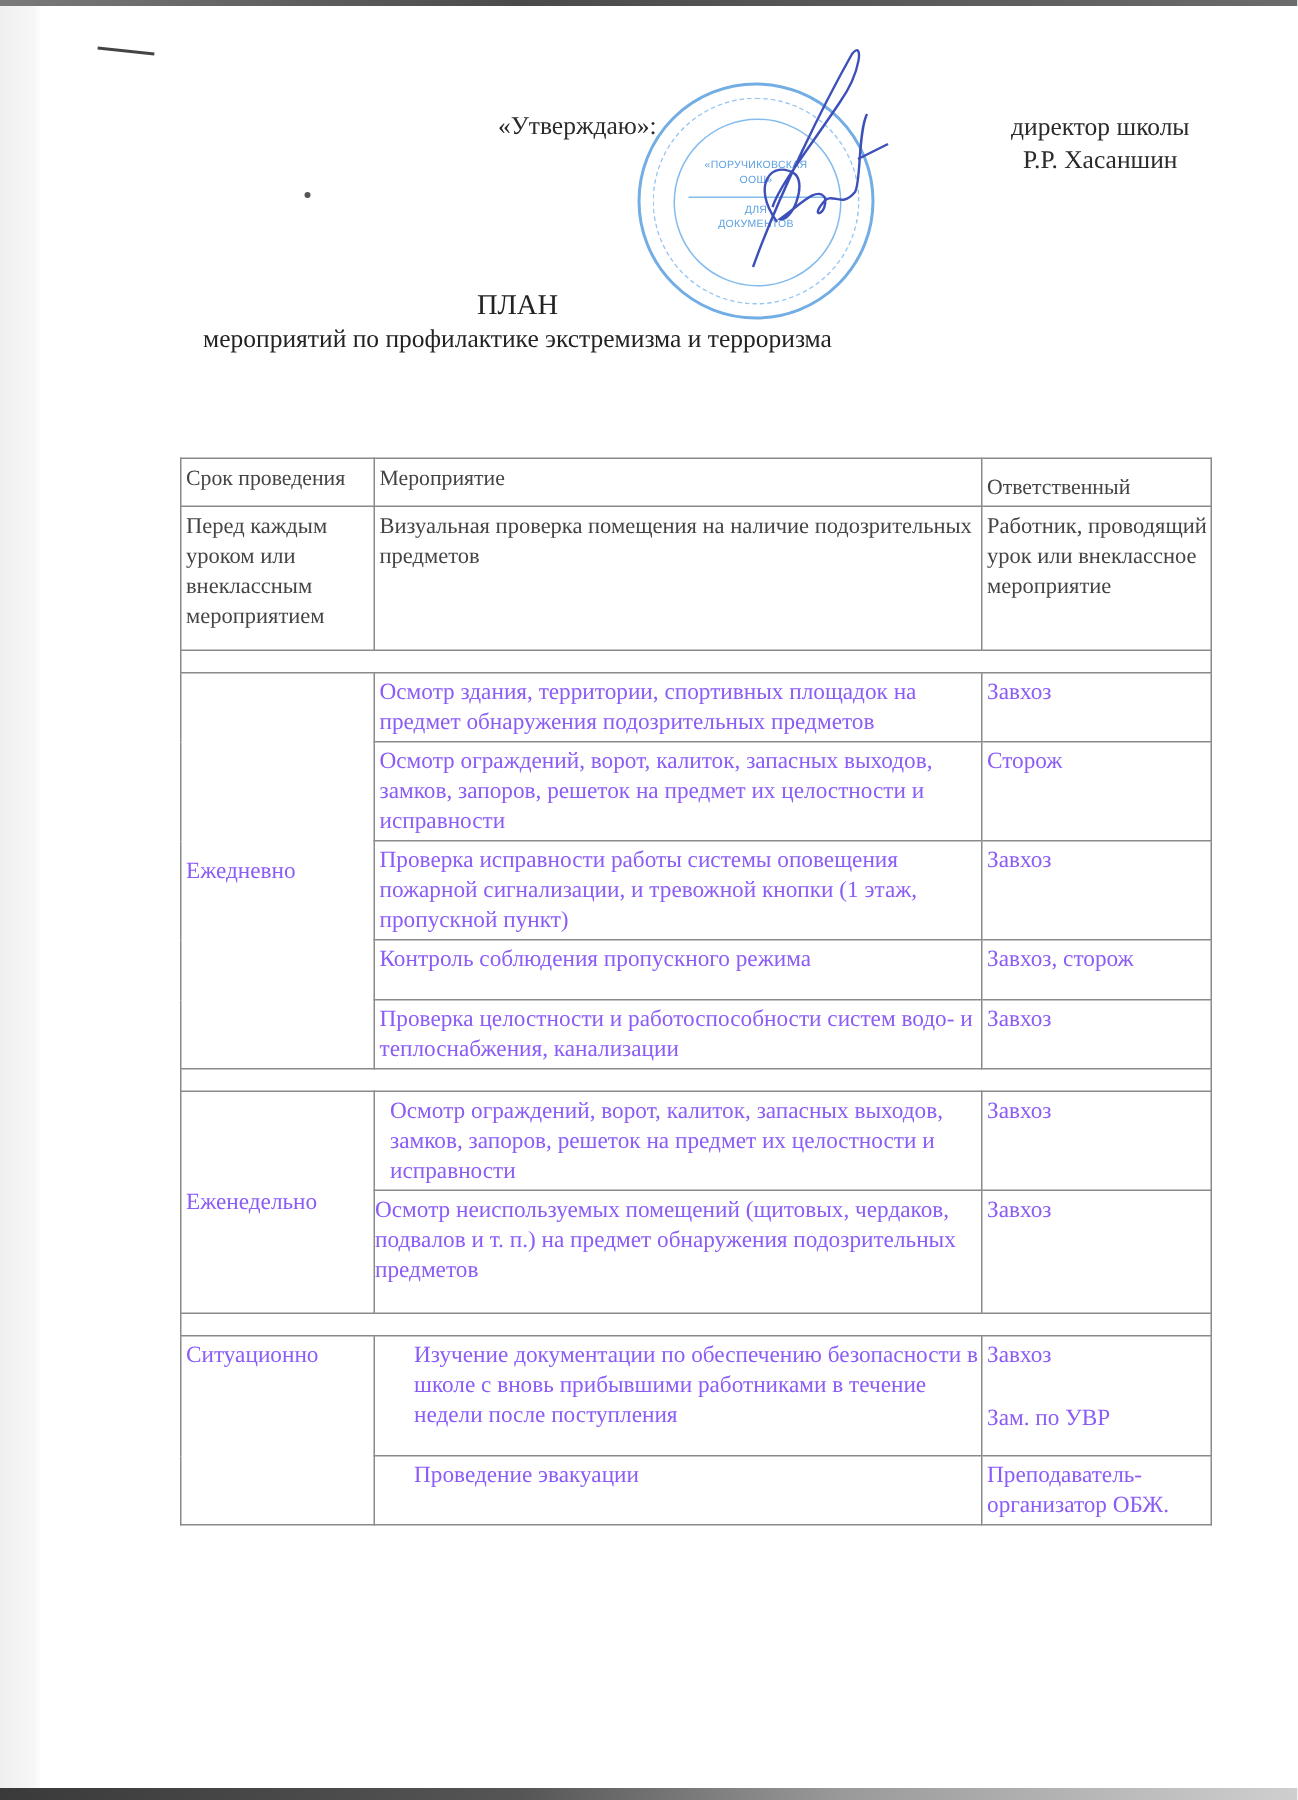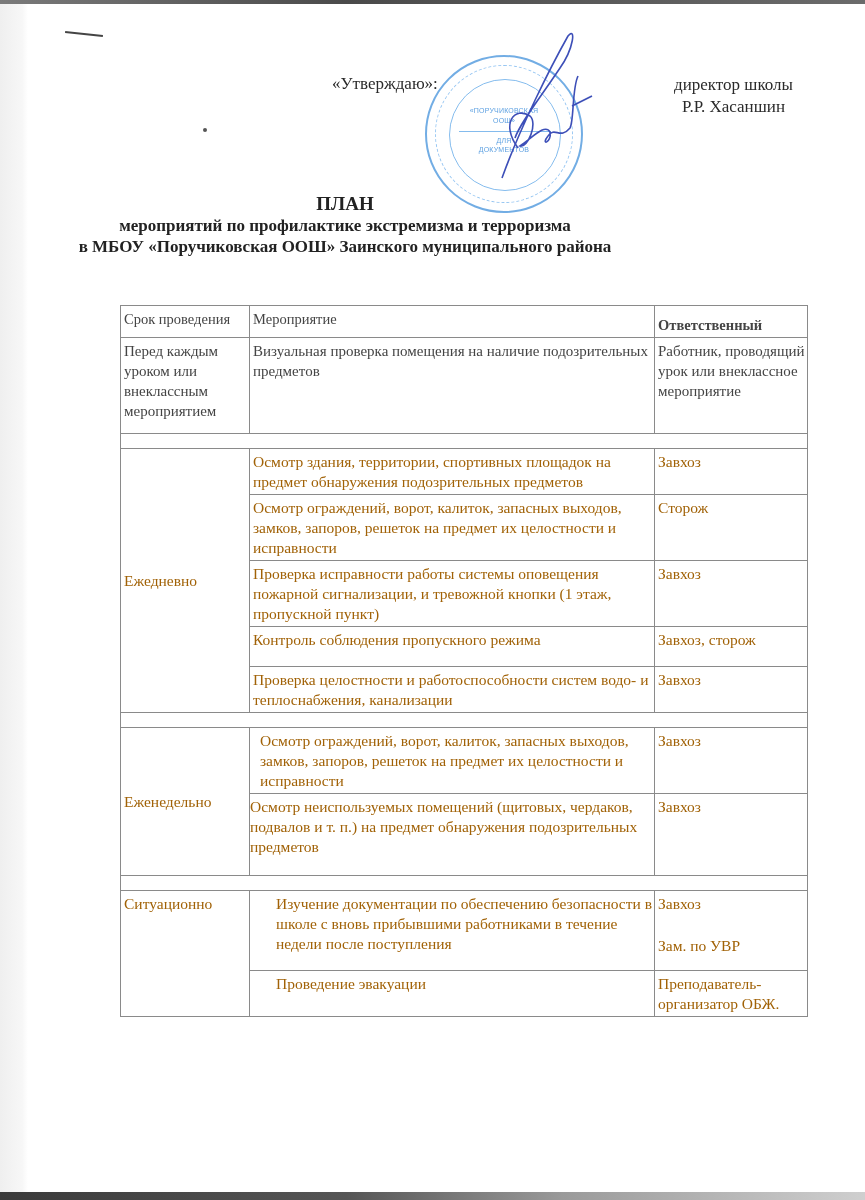--- a/index.html
+++ b/index.html
@@ -33,30 +33,30 @@
     .stamp-text { position: absolute; width: 110px; left: 22px; text-align: center;
       font-family: "Liberation Sans", sans-serif; font-size: 7px; color: #3f8fdc; letter-spacing: 0.2px; }
     .stamp-t1 { top: 50px; }
     .stamp-t2 { top: 60px; }
     .stamp-t3 { top: 80px; }
     .stamp-t4 { top: 89px; }
     .stamp-line { position: absolute; left: 32px; top: 74px; width: 92px; height: 1px; background: #6fb0ea; }
     .signature { position: absolute; left: 460px; top: 28px; }
 
     .title-block { position: absolute; left: 0; top: 193px; width: 690px; text-align: center;
-      font-weight: bold; color: #222; }
+      font-weight: normal; color: #222; }
     .title-main { font-size: 19px; line-height: 22px; }
     .title-sub { font-size: 17px; line-height: 21px; }
 
     table.plan { position: absolute; left: 120px; top: 305px; width: 664px;
       border-collapse: collapse; table-layout: fixed; }
     table.plan td { border: 1px solid #8a8a8a; vertical-align: top; padding: 3px 2px 2px 3px;
-      font-size: 15.5px; line-height: 20px; color: #a16207; }
+      font-size: 15.5px; line-height: 20px; color: #8b5cf6; }
     table.plan tr.head td { font-family: "Liberation Serif", serif; font-size: 14.5px; color: #444; }
-    table.plan tr.head td.resp { padding-top: 9px; font-weight: bold; }
+    table.plan tr.head td.resp { padding-top: 9px; }
     table.plan tr.gap td { height: 14px; padding: 0; }
     td.mid { vertical-align: middle !important; margin-left: 44px; }
     .c1 { width: 129px; } .c2 { width: 405px; } .c3 { width: 153px; }
     .resp-gap { display: block; height: 22px; }
   </style>
 </head>
 <body>
 
 <div class="scan-left"></div>
 <div class="scan-top"></div>
@@ -82,21 +82,20 @@
 
 <svg class="signature" width="150" height="160" viewBox="0 0 150 160">
   <path d="M42 150 C60 100, 90 40, 108 8 C116 -2, 114 20, 100 40 C80 70, 60 95, 55 110" fill="none" stroke="#3d4fb8" stroke-width="1.6"></path>
   <path d="M58 120 C40 95, 55 78, 70 88 C78 95, 68 120, 60 118 C72 110, 85 95, 90 104 C92 115, 80 118, 88 108 C95 98, 100 112, 110 100 C114 94, 112 60, 118 48" fill="none" stroke="#3d4fb8" stroke-width="1.6"></path>
   <path d="M112 78 L132 68" fill="none" stroke="#3d4fb8" stroke-width="1.6"></path>
 </svg>
 
 <div class="title-block">
   <div class="title-main">ПЛАН</div>
   <div class="title-sub">мероприятий по профилактике экстремизма и терроризма</div>
-  <div class="title-sub">в МБОУ «Поручиковская ООШ» Заинского муниципального района</div>
 </div>
 
 <table class="plan">
   <colgroup>
       <col class="c1">
       <col class="c2">
       <col class="c3">
     </colgroup>
   <tbody>
       <tr class="head">

